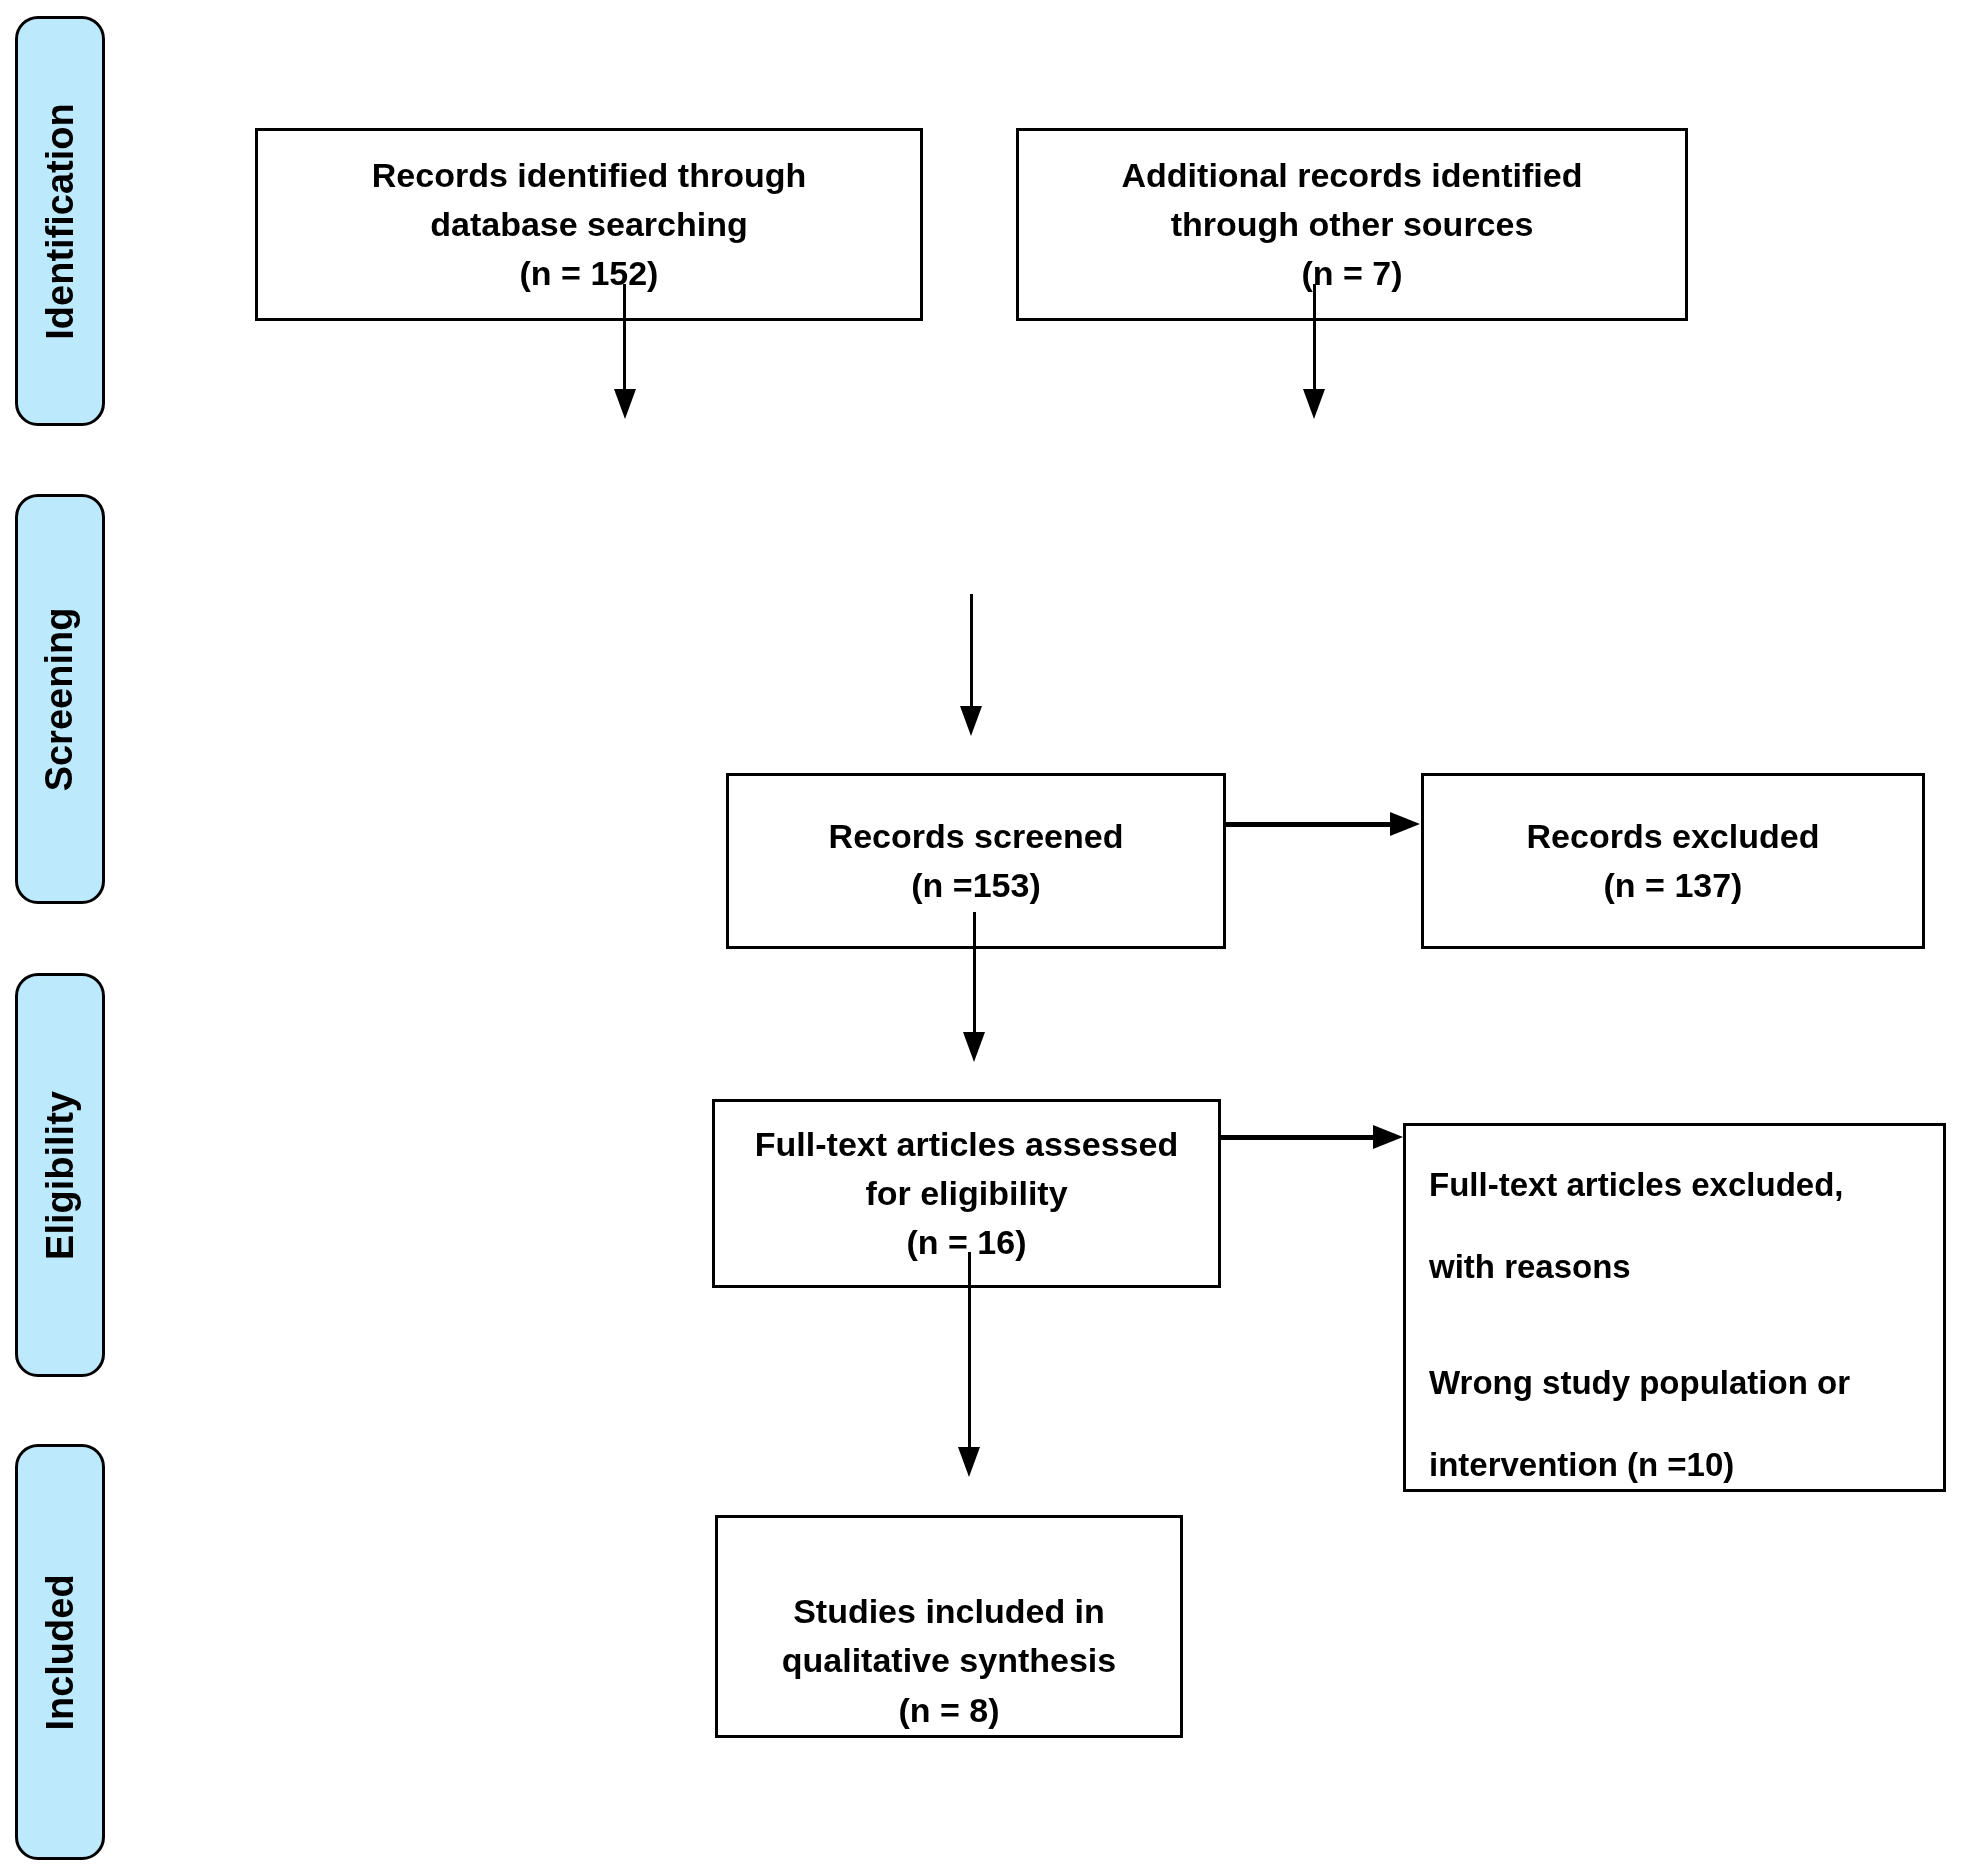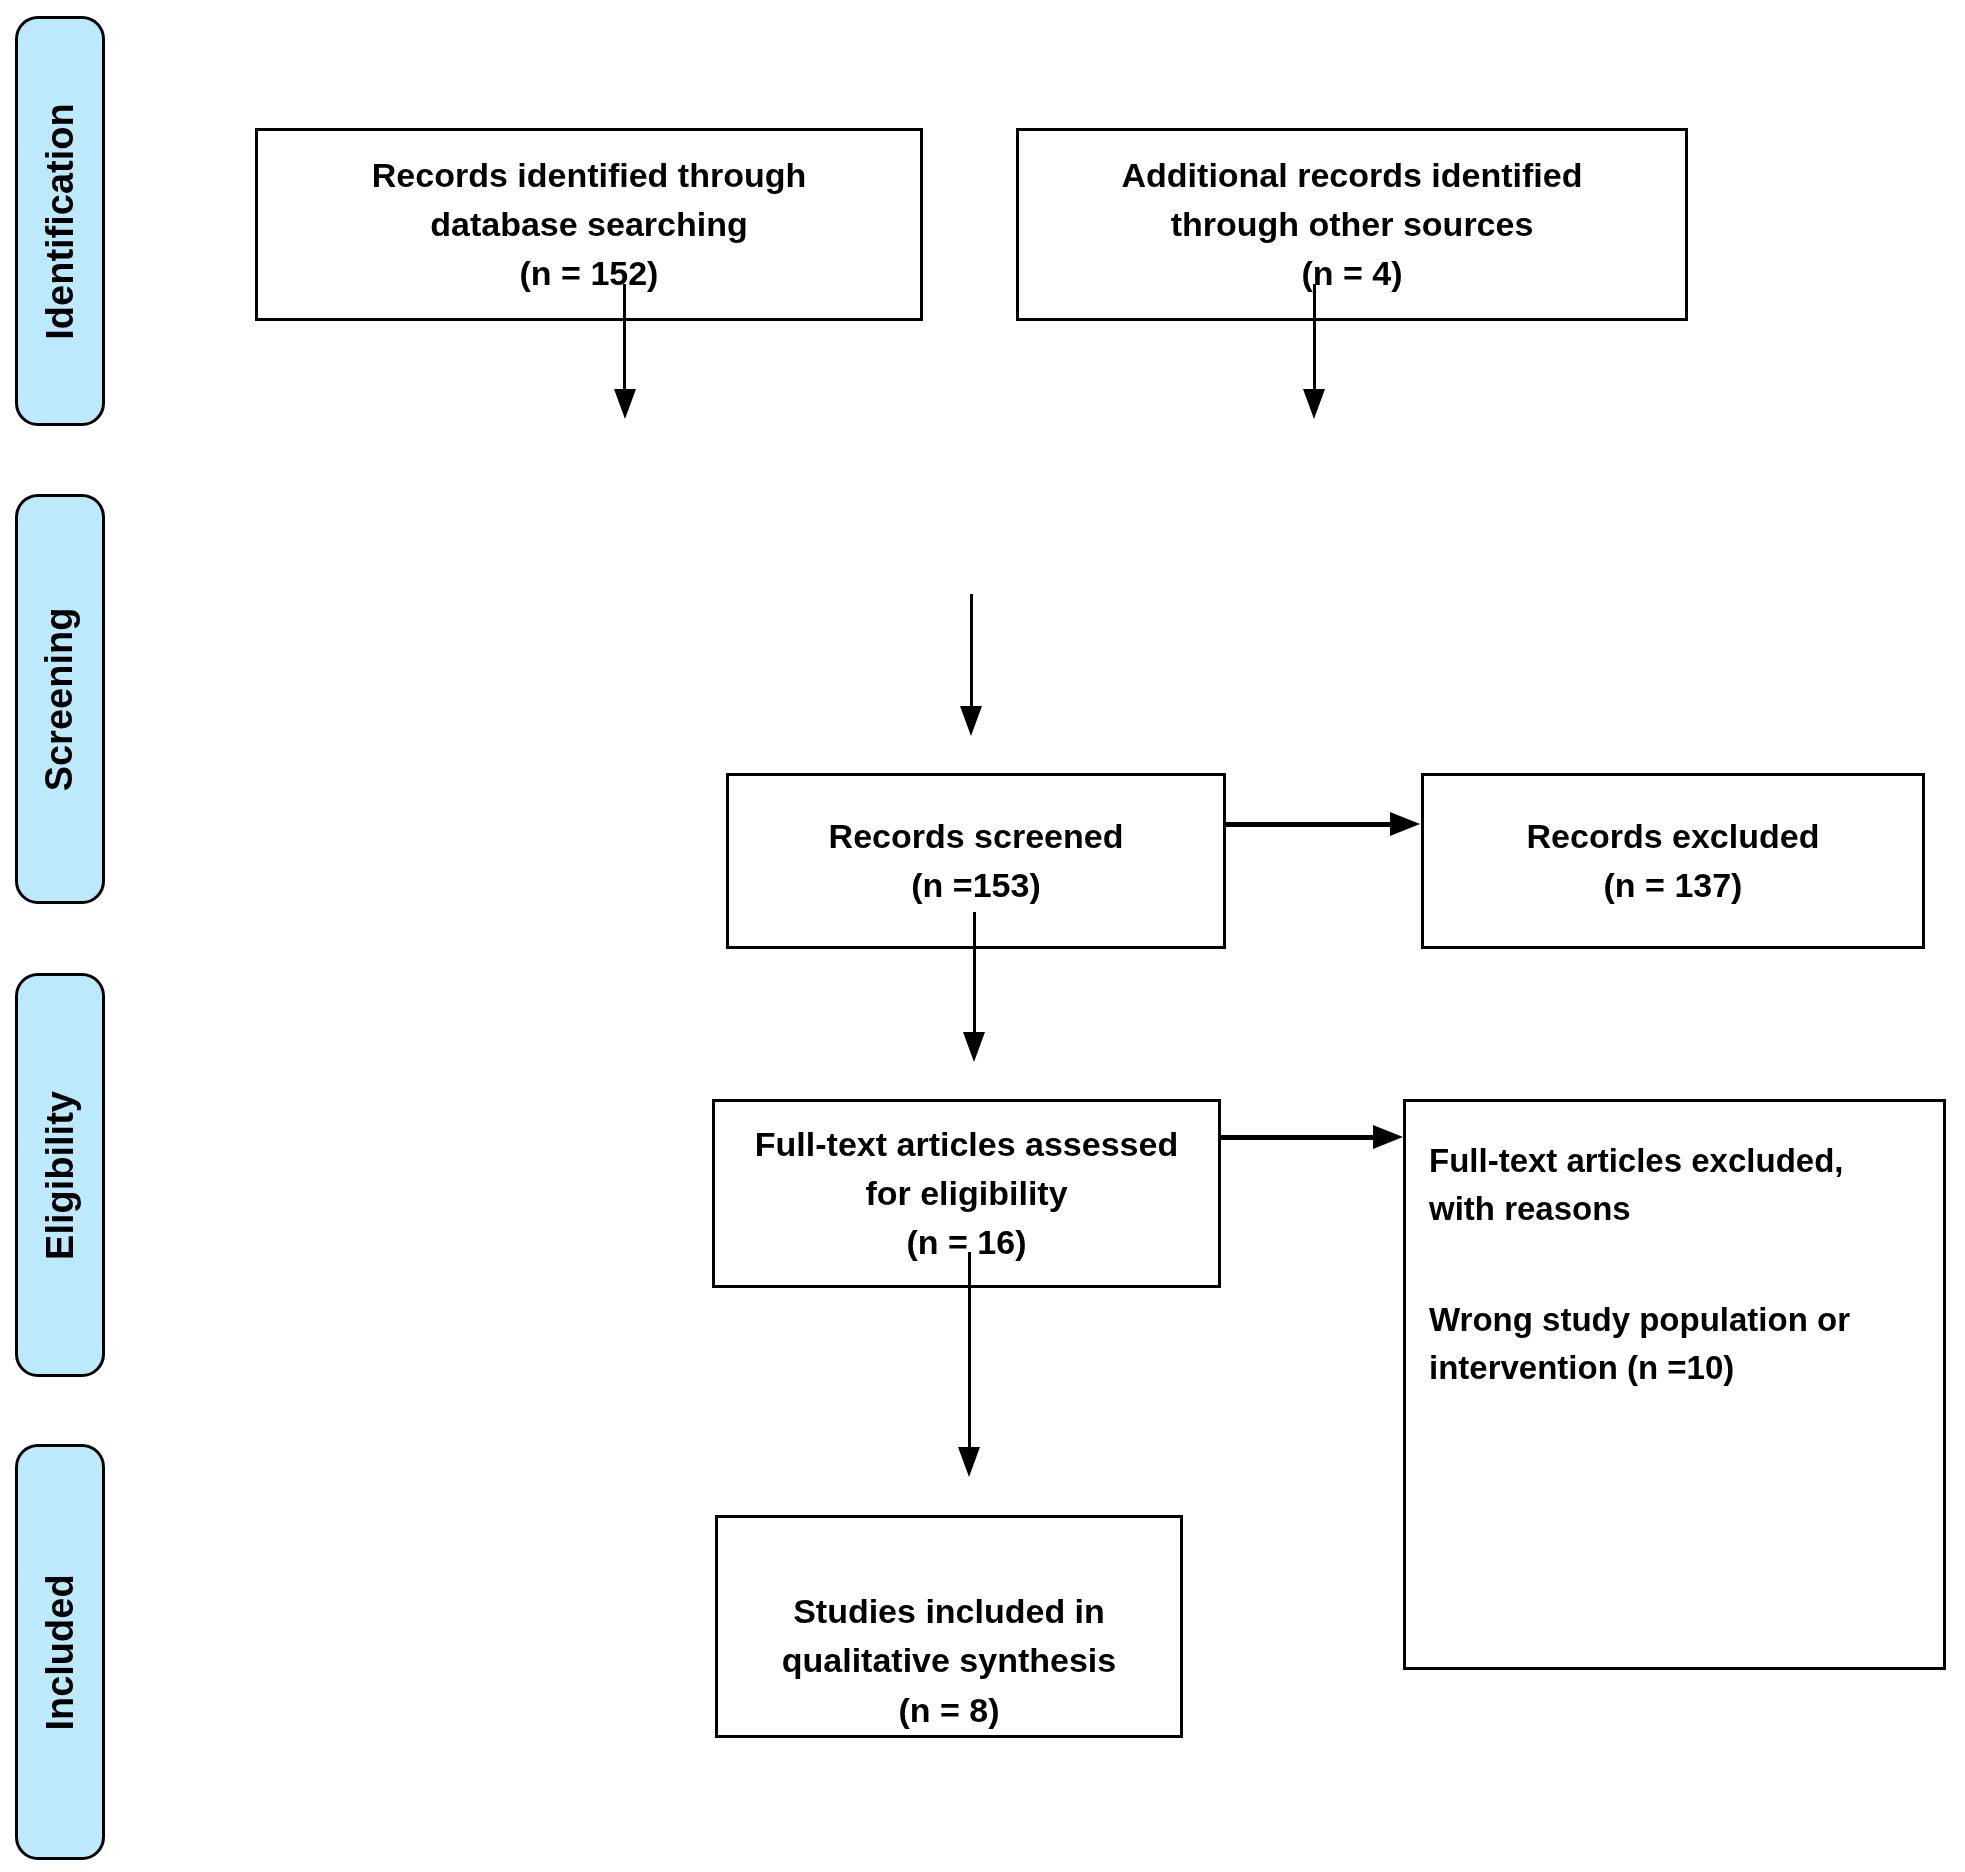--- a/index.html
+++ b/index.html
@@ -79,39 +79,39 @@
   </div>
 
   <div class="fbox" style="left:255px; top:91px; width:668px; height:193px;">
     <span class="line">Records identified through</span>
     <span class="line">database searching</span>
     <span class="line">(n = 152)</span>
   </div>
   <div class="fbox" style="left:1016px; top:91px; width:672px; height:193px;">
     <span class="line">Additional records identified</span>
     <span class="line">through other sources</span>
-    <span class="line">(n = 4)</span>
+    <span class="line">(n = 7)</span>
   </div>
 
 
   <div class="fbox" style="left:726px; top:736px; width:500px; height:176px;">
     <span class="line">Records screened</span>
     <span class="line">(n =153)</span>
   </div>
   <div class="fbox" style="left:1421px; top:736px; width:504px; height:176px;">
     <span class="line">Records excluded</span>
     <span class="line">(n = 137)</span>
   </div>
 
   <div class="fbox" style="left:712px; top:1062px; width:509px; height:189px;">
     <span class="line">Full-text articles assessed</span>
     <span class="line">for eligibility</span>
     <span class="line">(n = 16)</span>
   </div>
-  <div class="fbox leftalign" style="left:1403px; top:1062px; width:543px; height:571px;">
+  <div class="fbox leftalign" style="left:1403px; top:1086px; width:543px; height:369px;gap:34px;">
     <span class="line">Full-text articles excluded,</span>
     <span class="line">with reasons</span>
     <span class="gap"></span>
     <span class="line">Wrong study population or</span>
     <span class="line">intervention (n =10)</span>
   </div>
 
   <div class="fbox" style="left:715px; top:1478px; width:468px; height:223px;justify-content:flex-end;">
     <span class="line">Studies included in</span>
     <span class="line">qualitative synthesis</span>

